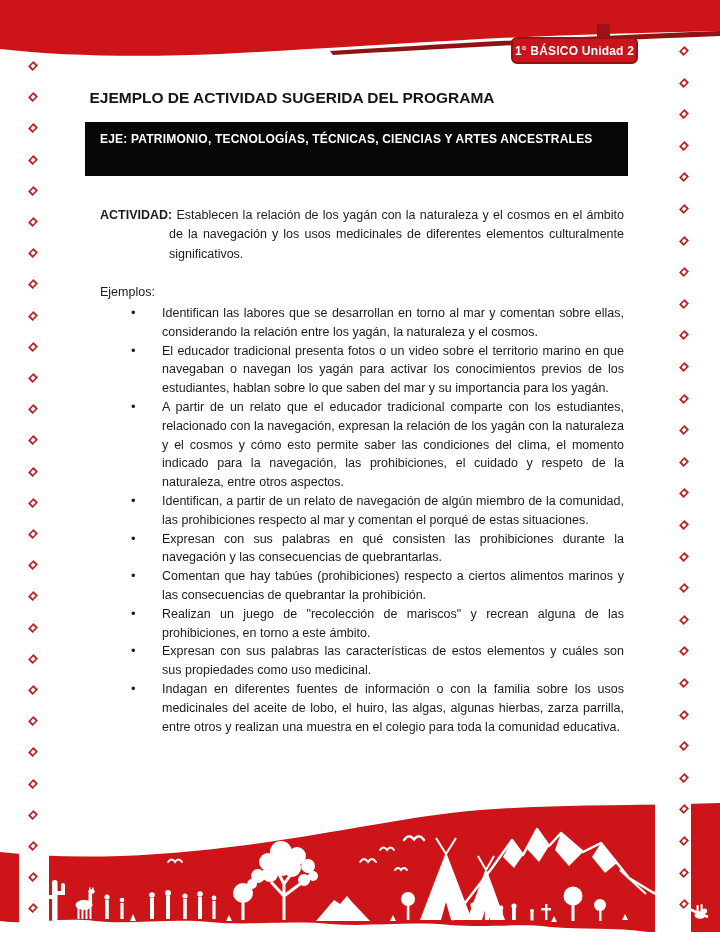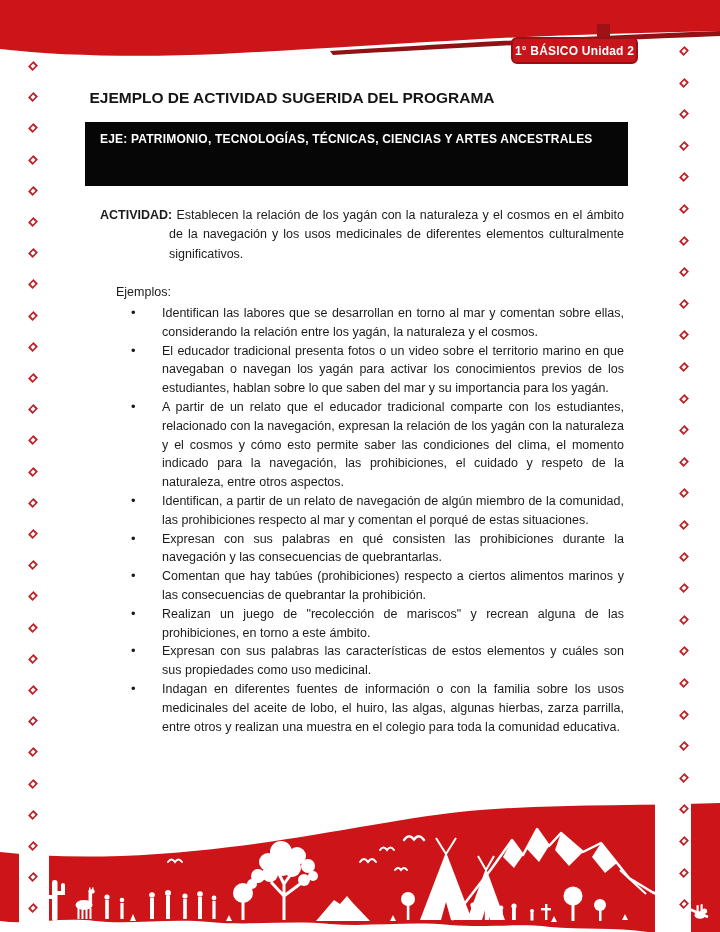--- a/index.html
+++ b/index.html
@@ -17,34 +17,34 @@
     color:#ffffff; font-size:12px; font-weight:bold;
     display:flex; align-items:center; justify-content:center;
     z-index:3; letter-spacing:0.2px;
   }
   .doc-title {
     position:absolute; left:0; top:89px; width:584px;
     text-align:center; font-size:15.5px; font-weight:bold; color:#151515;
     z-index:4;
   }
   .eje-bar {
-    position:absolute; left:85px; top:122px; width:543px; height:64px;
+    position:absolute; left:85px; top:122px; width:543px; height:54px;
     background:#060606; color:#ffffff; font-size:12px; font-weight:bold;
     padding:10px 0 0 15px; z-index:4; letter-spacing:0.2px;
   }
   
   .activity {
     position:absolute; left:100px; top:206px; width:524px;
     font-size:12.5px; line-height:19.4px; color:#1b1b1b;
     text-align:justify; padding-left:69px; text-indent:-69px; z-index:4;
   }
   .activity b { font-weight:bold; }
   .examples-heading {
     position:absolute; left:100px; top:285px;
-    font-size:12.5px; color:#1b1b1b; z-index:4;margin-left:16px;
+    font-size:12.5px; color:#1b1b1b; z-index:4;
   }
   ul.examples {
     position:absolute; left:100px; top:304px; width:524px;
     list-style:none; z-index:4;
   }
   ul.examples li {
     position:relative; padding-left:62px;
     font-size:12.5px; line-height:18.8px; color:#1b1b1b;
     text-align:justify;
   }

